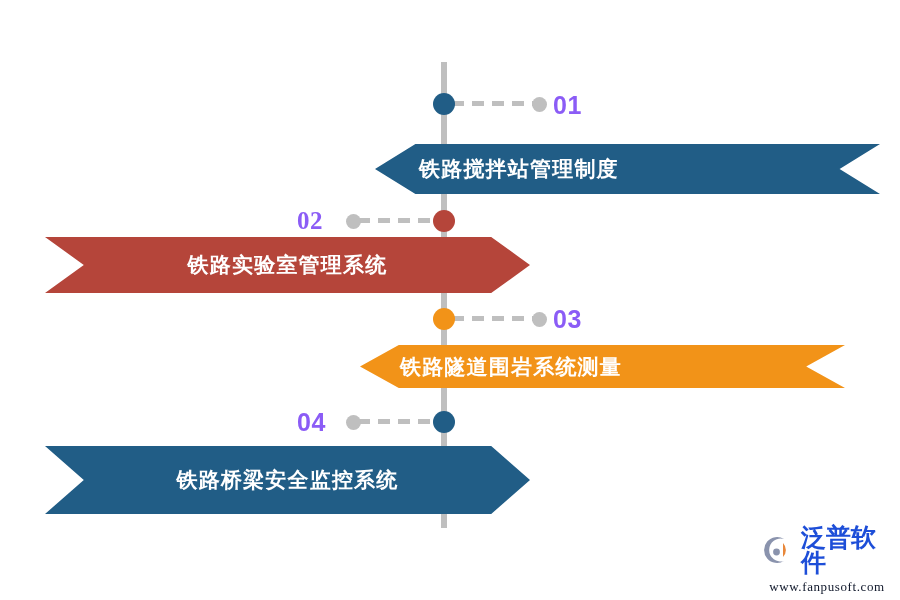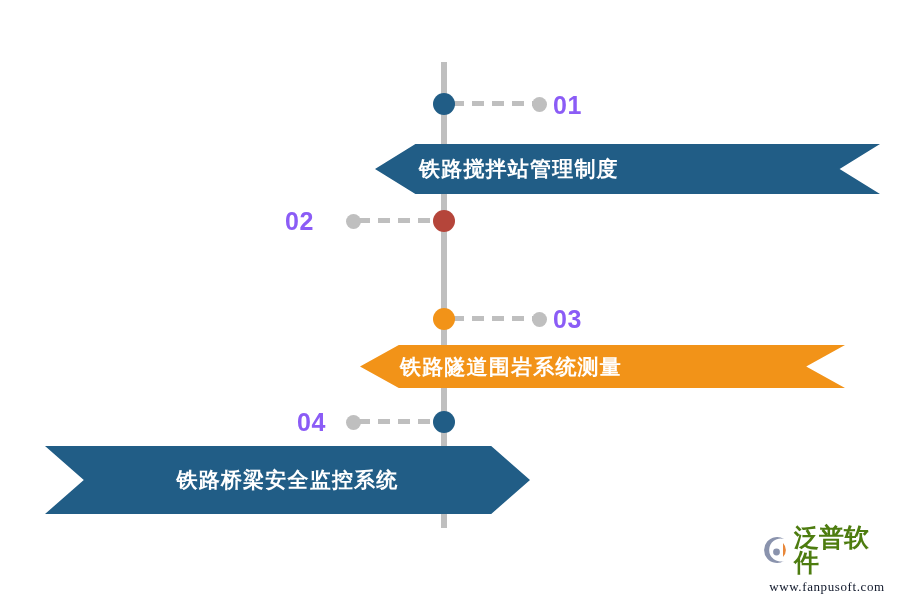--- a/index.html
+++ b/index.html
@@ -107,24 +107,24 @@
   }
   #watermark .logo-mark {
     width: 30px;
     height: 30px;
     position: relative;
     flex: 0 0 auto;
   }
   #watermark .logo-name {
     font-size: 25px;
     font-weight: bold;
-    color: #4d7c0f;
+    color: #1d4ed8;
     letter-spacing: 0px;
     line-height: 1;
-    margin-left: 2px;
+    margin-left: 9px;
     font-family: "Liberation Sans", sans-serif;
   }
   #watermark .logo-url {
     font-size: 13px;
     color: #0f172a;
     letter-spacing: 0.6px;
     text-align: center;
     margin-top: 12px;
     font-family: "Liberation Serif", serif;
   }
@@ -141,22 +141,25 @@
   <div class="node-big" style="left:433px; top:93px; background:#215d86;"></div>
   <div class="num" style="left:553px; top:91px;">01</div>
 
   <div class="banner dir-left" style="left:375px; top:144px; width:505px; height:50px; background:#215d86; padding-left:44px;">
     <span class="label">铁路搅拌站管理制度</span>
   </div>
 
   <div class="dash" style="left:358px; top:218px; width:86px;"></div>
   <div class="node-small" style="left:346px; top:214px;"></div>
   <div class="node-big" style="left:433px; top:210px; background:#b5453a;"></div>
-  <div class="num" style="left:285px; top:207px;">02</div>
+  <div class="num" style="left:297px; top:207px;font-family:Liberation Serif, serif;">02</div>
 
+  <div class="banner dir-right" style="left:45px; top:237px; width:485px; height:56px; background:#b5453a;">
+    <span class="label">铁路实验室管理系统</span>
+  </div>
 
   <div class="dash" style="left:452px; top:316px; width:86px;"></div>
   <div class="node-small" style="left:532px; top:312px;"></div>
   <div class="node-big" style="left:433px; top:308px; background:#f29318;"></div>
   <div class="num" style="left:553px; top:305px;">03</div>
 
   <div class="banner dir-left" style="left:360px; top:345px; width:485px; height:43px; background:#f29318; padding-left:40px;">
     <span class="label">铁路隧道围岩系统测量</span>
   </div>
 

